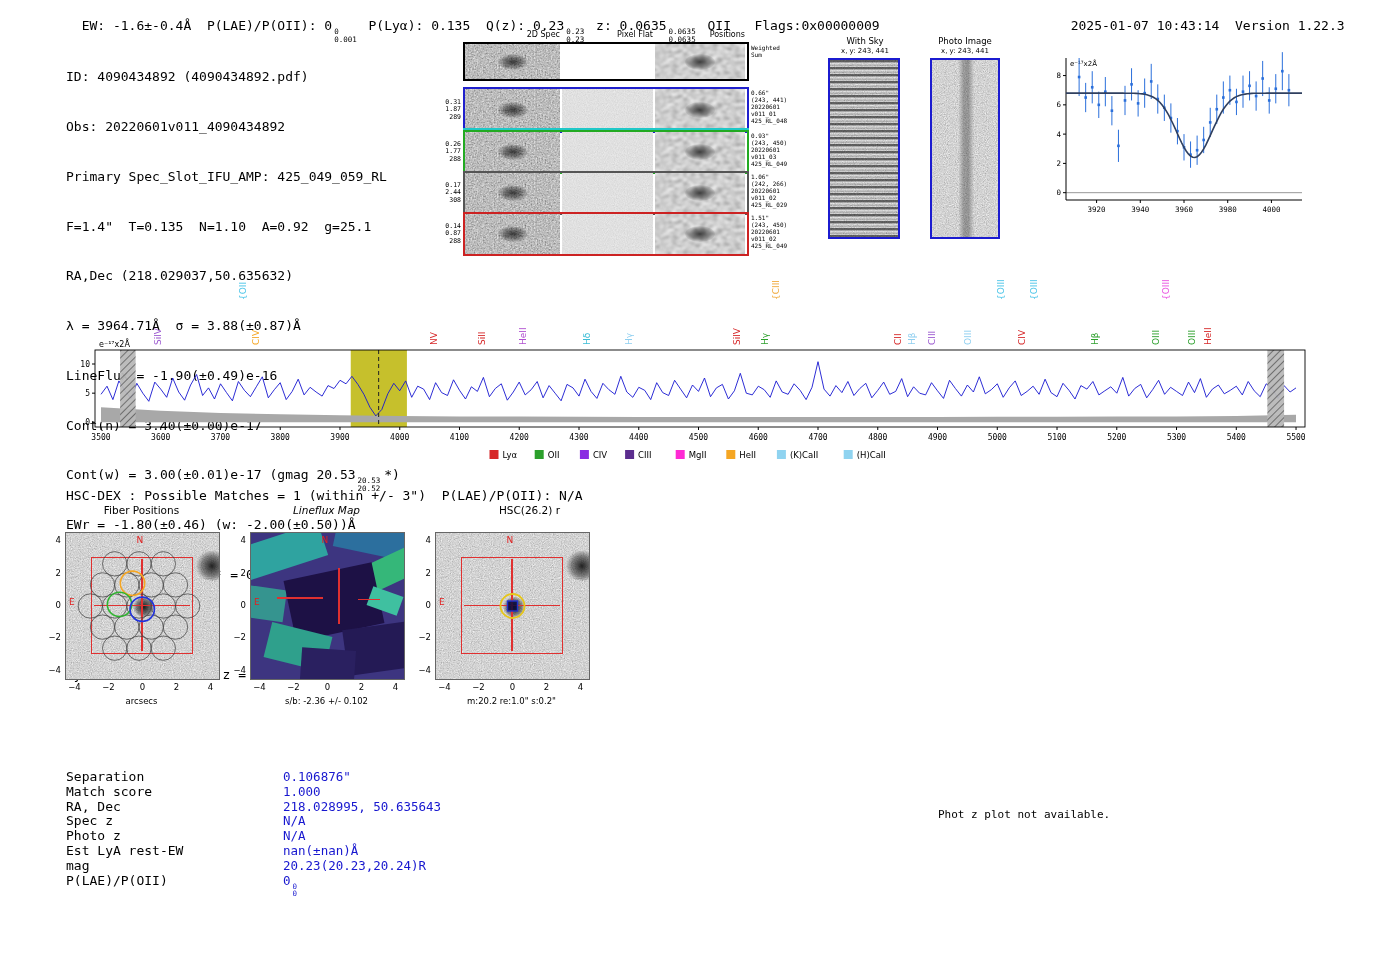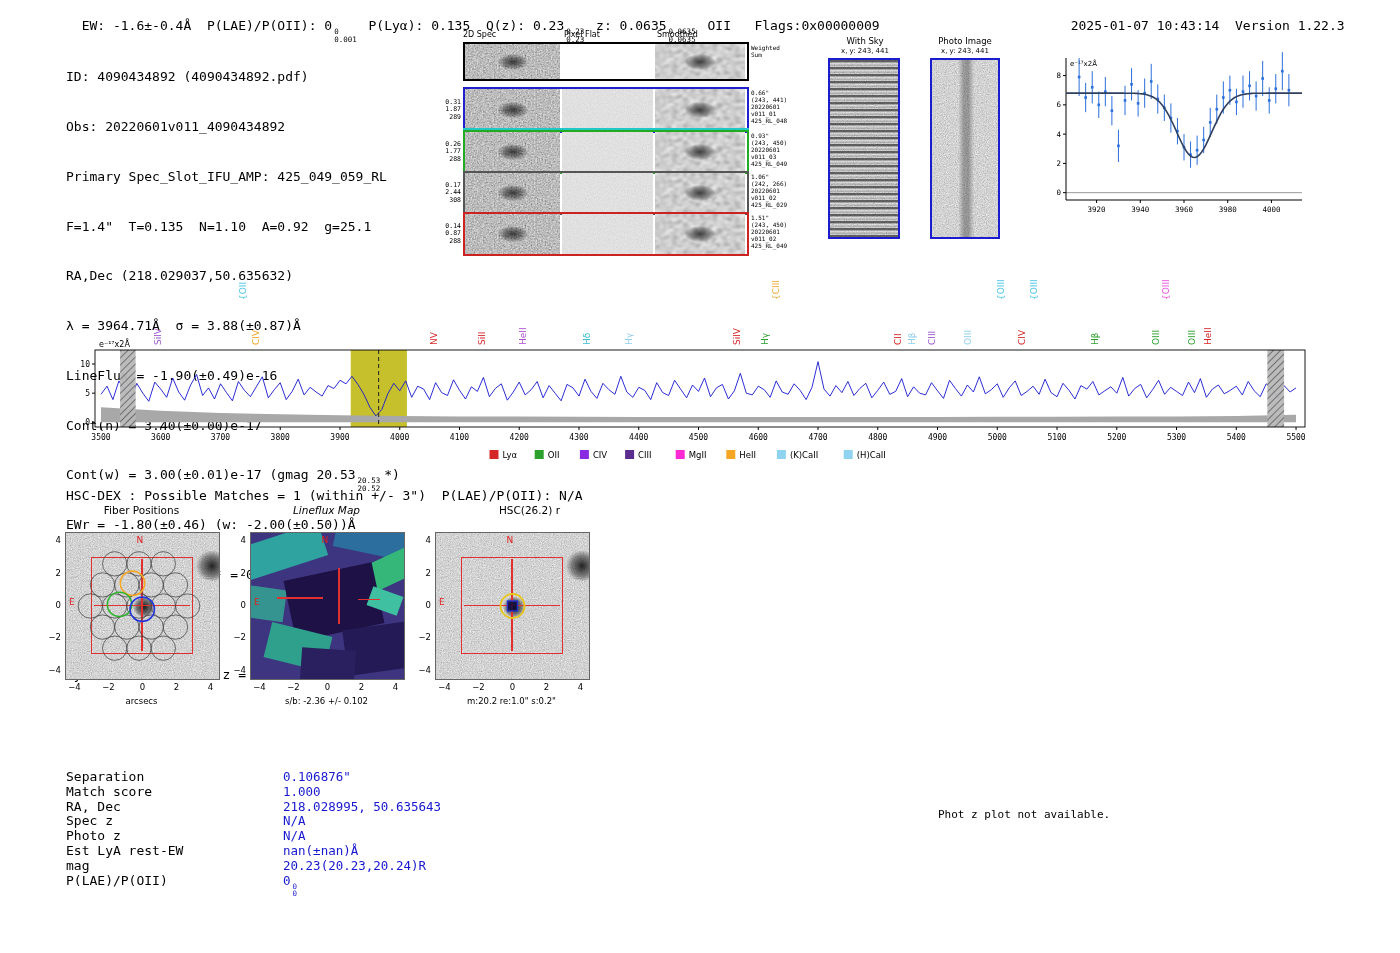--- a/index.html
+++ b/index.html
@@ -11,21 +11,21 @@
   .hdr-right{left:1055px;top:3px;font-size:13px;white-space:pre;}
   .supsub{display:inline-flex;flex-direction:column;font-size:7.5px;line-height:7.5px;
           vertical-align:-4px;margin:0 4px 0 2px;}
   .supsub .sup{display:block;}
   .supsub .sub{display:block;}
   
   .info{left:66px;top:36px;font-size:13px;line-height:16.6px;white-space:pre;}
   .info .iline{height:16.6px;}
   
   .spec2d{left:463px;top:30px;width:330px;height:228px;}
-  .coltitle{position:absolute;font-family:"DejaVu Sans",sans-serif;font-size:8px;text-align:left;}
+  .coltitle{position:absolute;font-family:"DejaVu Sans",sans-serif;font-size:8px;text-align:right;}
   .srow{position:absolute;left:0;}
   .simg{position:absolute;top:0;bottom:0;overflow:hidden;background:#777;}
   .noisebox{position:absolute;inset:0;}
   .blobdark{position:absolute;border-radius:50%;pointer-events:none;}
   .leftlabels{position:absolute;width:22px;text-align:right;font-size:6.5px;line-height:7.4px;}
   .rightlabels{position:absolute;width:42px;text-align:left;font-size:6px;line-height:6.9px;}
   
   .skytitle{position:absolute;font-family:"DejaVu Sans",sans-serif;font-size:8.5px;text-align:center;width:100%;}
   .skysub{position:absolute;font-family:"DejaVu Sans",sans-serif;font-size:7px;text-align:center;width:100%;top:11px;}
   .skyimg{position:absolute;top:22px;overflow:hidden;border:2px solid #1b1bd0;background:#888;}
@@ -115,21 +115,21 @@
   <div class="iline"><span>Cont(w) = 3.00(±0.01)e-17 (gmag 20.53</span><span class="supsub"><span class="sup">20.53</span><span class="sub">20.52</span></span><span>*)</span></div>
   <div class="iline">EWr = -1.80(±0.46) (w: -2.00(±0.50))Å</div>
   <div class="iline">S/N = 6.9(±1.8)   χ² = 0.7(±0.0)</div>
   <div class="iline"><span>P(LAE)/P(OII): 0</span><span class="supsub"><span class="sup">0</span><span class="sub">0</span></span></div>
   <div class="iline">LyA z = 2.2613  OII z = 0.0636</div>
 </div>
 
 <div class="abs spec2d">
   <div class="coltitle" style="left:0;width:97px;top:0;">2D Spec</div>
   <div class="coltitle" style="left:101px;width:89px;top:0;">Pixel Flat</div>
-  <div class="coltitle" style="left:194px;width:88px;top:0;">Smoothed</div>
+  <div class="coltitle" style="left:194px;width:88px;top:0;">Positions</div>
   <div id="spec2d-rows">
       <div class="srow" style="top: 12px; height: 35px; width: 282px; border: 2px solid rgb(0, 0, 0);">
         <div class="simg" style="left: 0px; width: 95px; background: rgb(119, 119, 119);">
           <div class="noisebox"><svg width="100%" height="100%" preserveAspectRatio="none">
               <rect width="100%" height="100%" filter="url(#noiseC)"></rect>
             </svg></div>
           <div class="blobdark" style="left: 50%; top: 50%; width: 30px; height: 16px; transform: translate(-50%, -50%); background: radial-gradient(rgba(0, 0, 0, 0.7) 0%, rgba(0, 0, 0, 0.35) 45%, transparent 75%);"></div>
         </div>
         <div class="simg" style="left: 97px; width: 91px; background: rgb(255, 255, 255);"></div>
         <div class="simg" style="left: 190px; width: 90px; background: rgb(119, 119, 119);">

